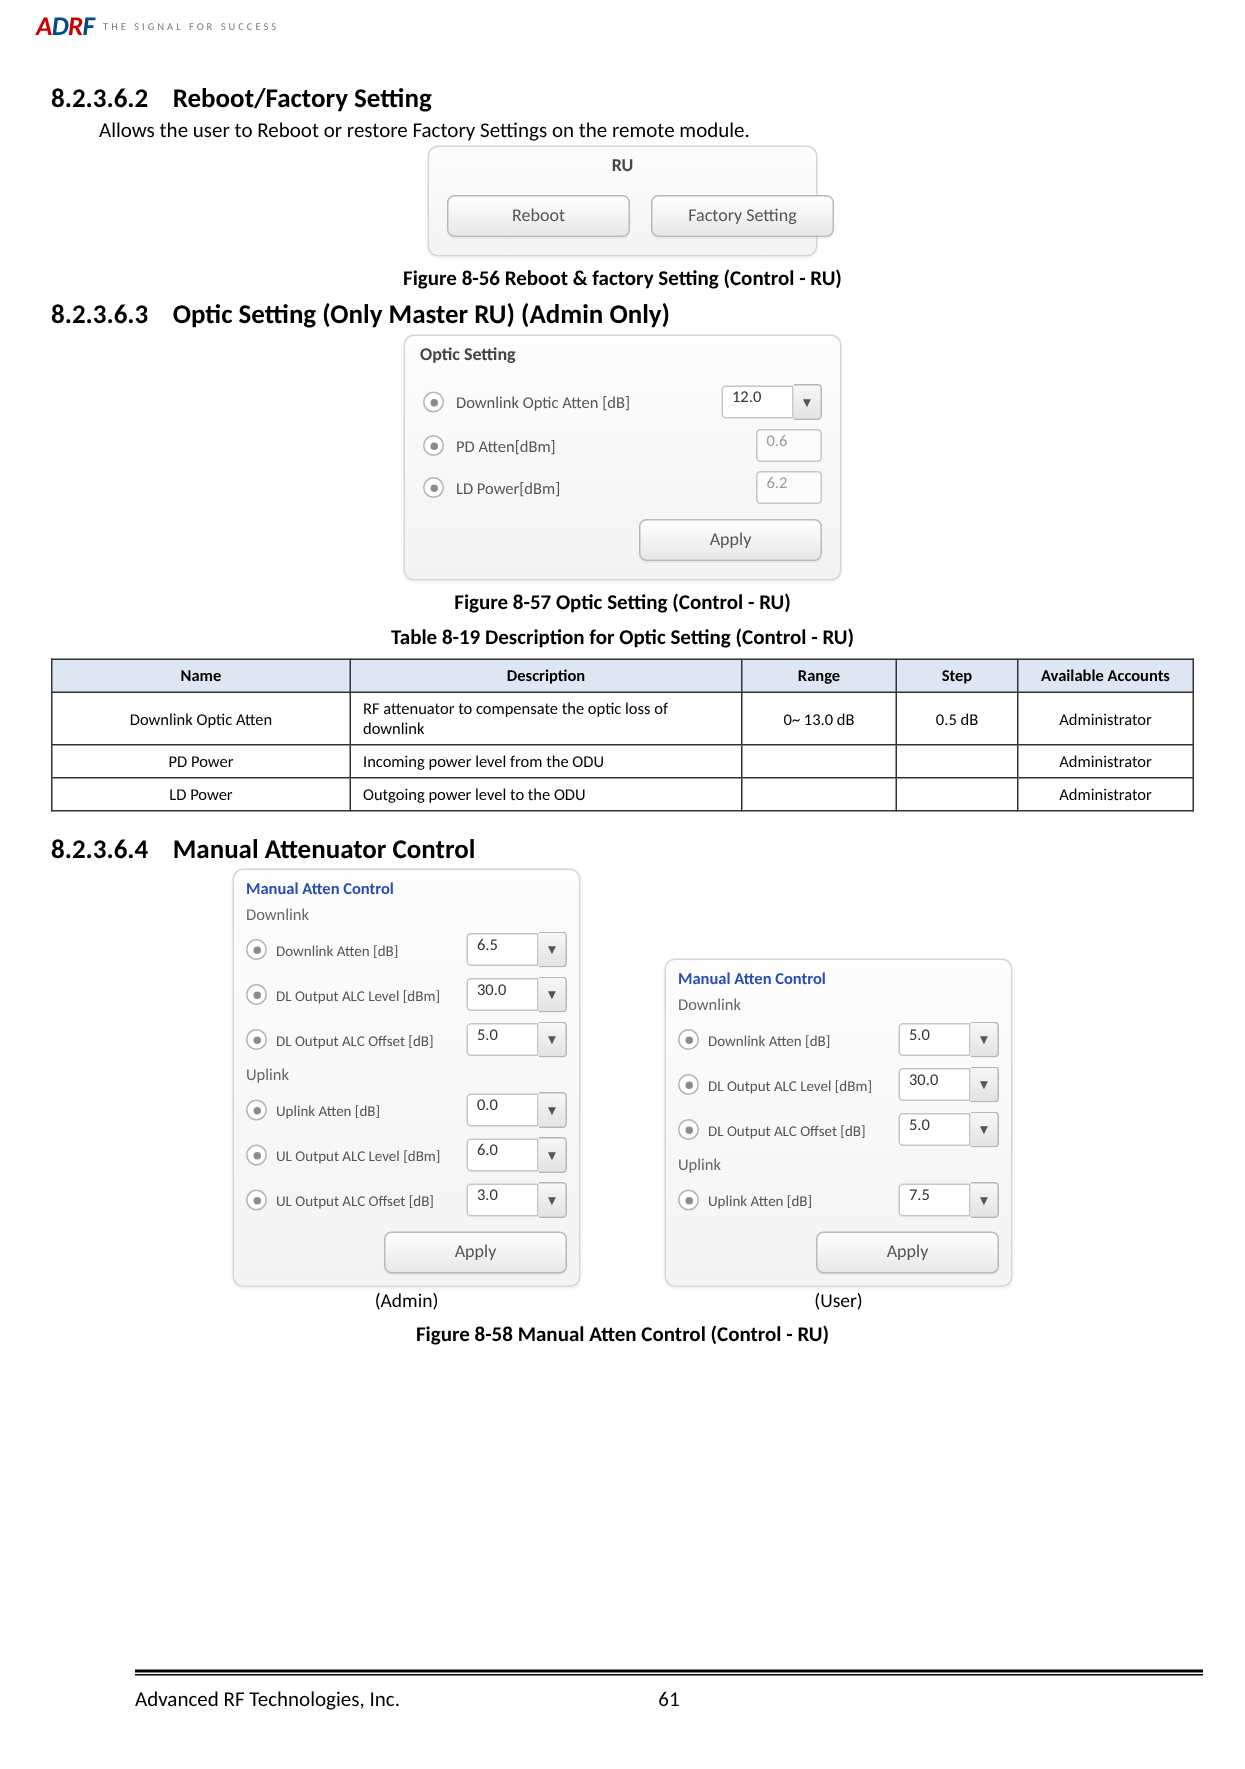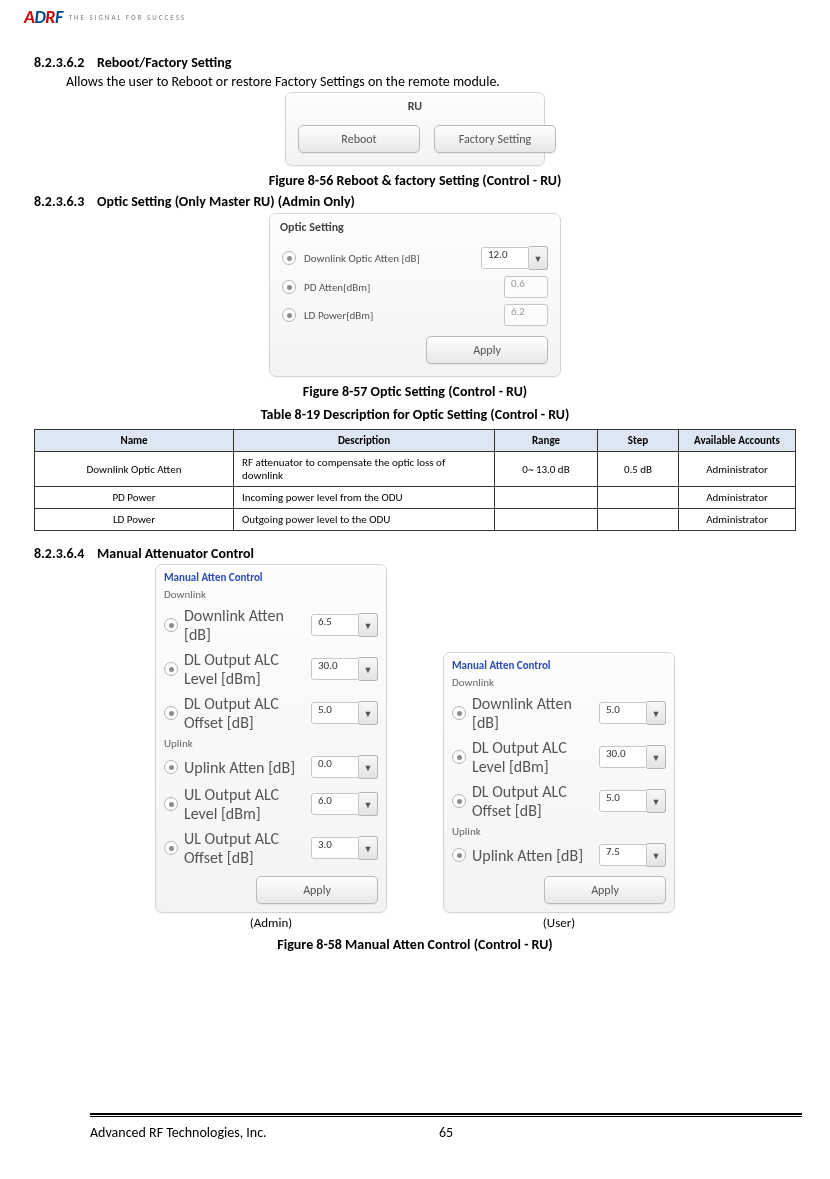--- a/index.html
+++ b/index.html
@@ -2,21 +2,21 @@
 <html><head>
 <meta charset="utf-8">
 <style>
 html,body{margin:0;padding:0;background:#fff;font-family:Calibri,Arial,sans-serif;font-size:14px;color:#000}
 .page{width:830px;height:1179px;margin:0 auto;position:relative;box-sizing:border-box}
 .logo-bar{position:absolute;top:6px;left:24px;display:flex;align-items:center;gap:6px}
 .logo-mark{font-weight:800;font-style:italic;font-size:18px;letter-spacing:-.5px}
 .logo-mark .a{color:#cc0000}.logo-mark .d{color:#004a8a}.logo-mark .r{color:#cc0000}.logo-mark .f{color:#004a8a}
 .logo-tag{font-size:7px;letter-spacing:2px;color:#7a7a7a}
 .content{position:absolute;top:50px;left:34px;right:34px}
-.h{font-weight:700;font-size:14px;margin:4px 0 2px}
+.h{font-weight:700;font-size:18px;margin:4px 0 2px}
 .body-text{font-size:14px;margin-left:32px}
 .caption{font-weight:700;text-align:center;font-size:14px;margin:6px 0 4px}
 
 .panel{border:1px solid #d6d6d6;border-radius:7px;background:linear-gradient(#fdfdfd,#f3f3f3);box-shadow:0 1px 2px rgba(0,0,0,.06)}
 .panel-title{font-size:12px;color:#444;padding:6px 10px 4px;font-weight:700}
 .panel-body{padding:8px 12px 12px;display:flex;flex-direction:column;gap:6px}
 .ru-panel{width:258px;margin:2px auto 0}
 .ru-title{text-align:center}
 .ru-row{display:flex;justify-content:space-around;gap:14px}
 .btn{display:inline-flex;align-items:center;justify-content:center;height:26px;min-width:92px;padding:0 14px;border:1px solid #b9b9b9;border-radius:5px;background:linear-gradient(#ffffff,#e7e7e7);color:#555;font-size:12px;box-shadow:inset 0 1px 0 #fff,0 1px 1px rgba(0,0,0,.06)}
@@ -37,21 +37,21 @@
 table.spec{border-collapse:collapse;width:100%;margin-top:6px}
 table.spec th,table.spec td{border:1px solid #333;font-size:11px;padding:4px 8px;vertical-align:middle}
 table.spec th{background:#dde7f3;font-weight:700;text-align:center}
 table.spec td.c{text-align:center}
 
 .ma-wrap{display:flex;justify-content:center;gap:56px;margin-top:2px;align-items:flex-end}
 .ma-panel{width:230px}
 .ma-title{font-size:11px;color:#2a4db5;font-weight:700;padding:6px 8px 2px}
 .ma-sect{font-size:11px;color:#666;padding:2px 8px}
 .ma-row{display:flex;align-items:center;gap:6px;padding:3px 8px}
-.ma-row .lbl{font-size:16px}
+.ma-row .lbl{font-size:10px}
 .ma-panel .apply-row{padding:6px 8px 8px}
 .mini-cap{text-align:center;font-size:13px;margin-top:2px}
 .footer-rule{position:absolute;left:90px;right:28px;bottom:62px;height:0;border-top:2px solid #000;border-bottom:1px solid #000;padding-top:1px}
 .footer{position:absolute;left:90px;right:28px;bottom:38px;display:flex;justify-content:space-between;font-size:14px}
 .footer .pg{position:absolute;left:50%;transform:translateX(-50%)}
 </style>
 </head>
 <body>
 <div class="page">
 
@@ -292,17 +292,17 @@
     </div>
   </div>
 
   <div class="caption">Figure 8-58    Manual Atten Control (Control - RU)</div>
 
 </div>
 
 <div class="footer-rule"></div>
 <div class="footer">
   <span>Advanced RF Technologies, Inc.</span>
-  <span class="pg">65</span>
+  <span class="pg">61</span>
   <span>&nbsp;</span>
 </div>
 
 </div>
 
 </body></html>

